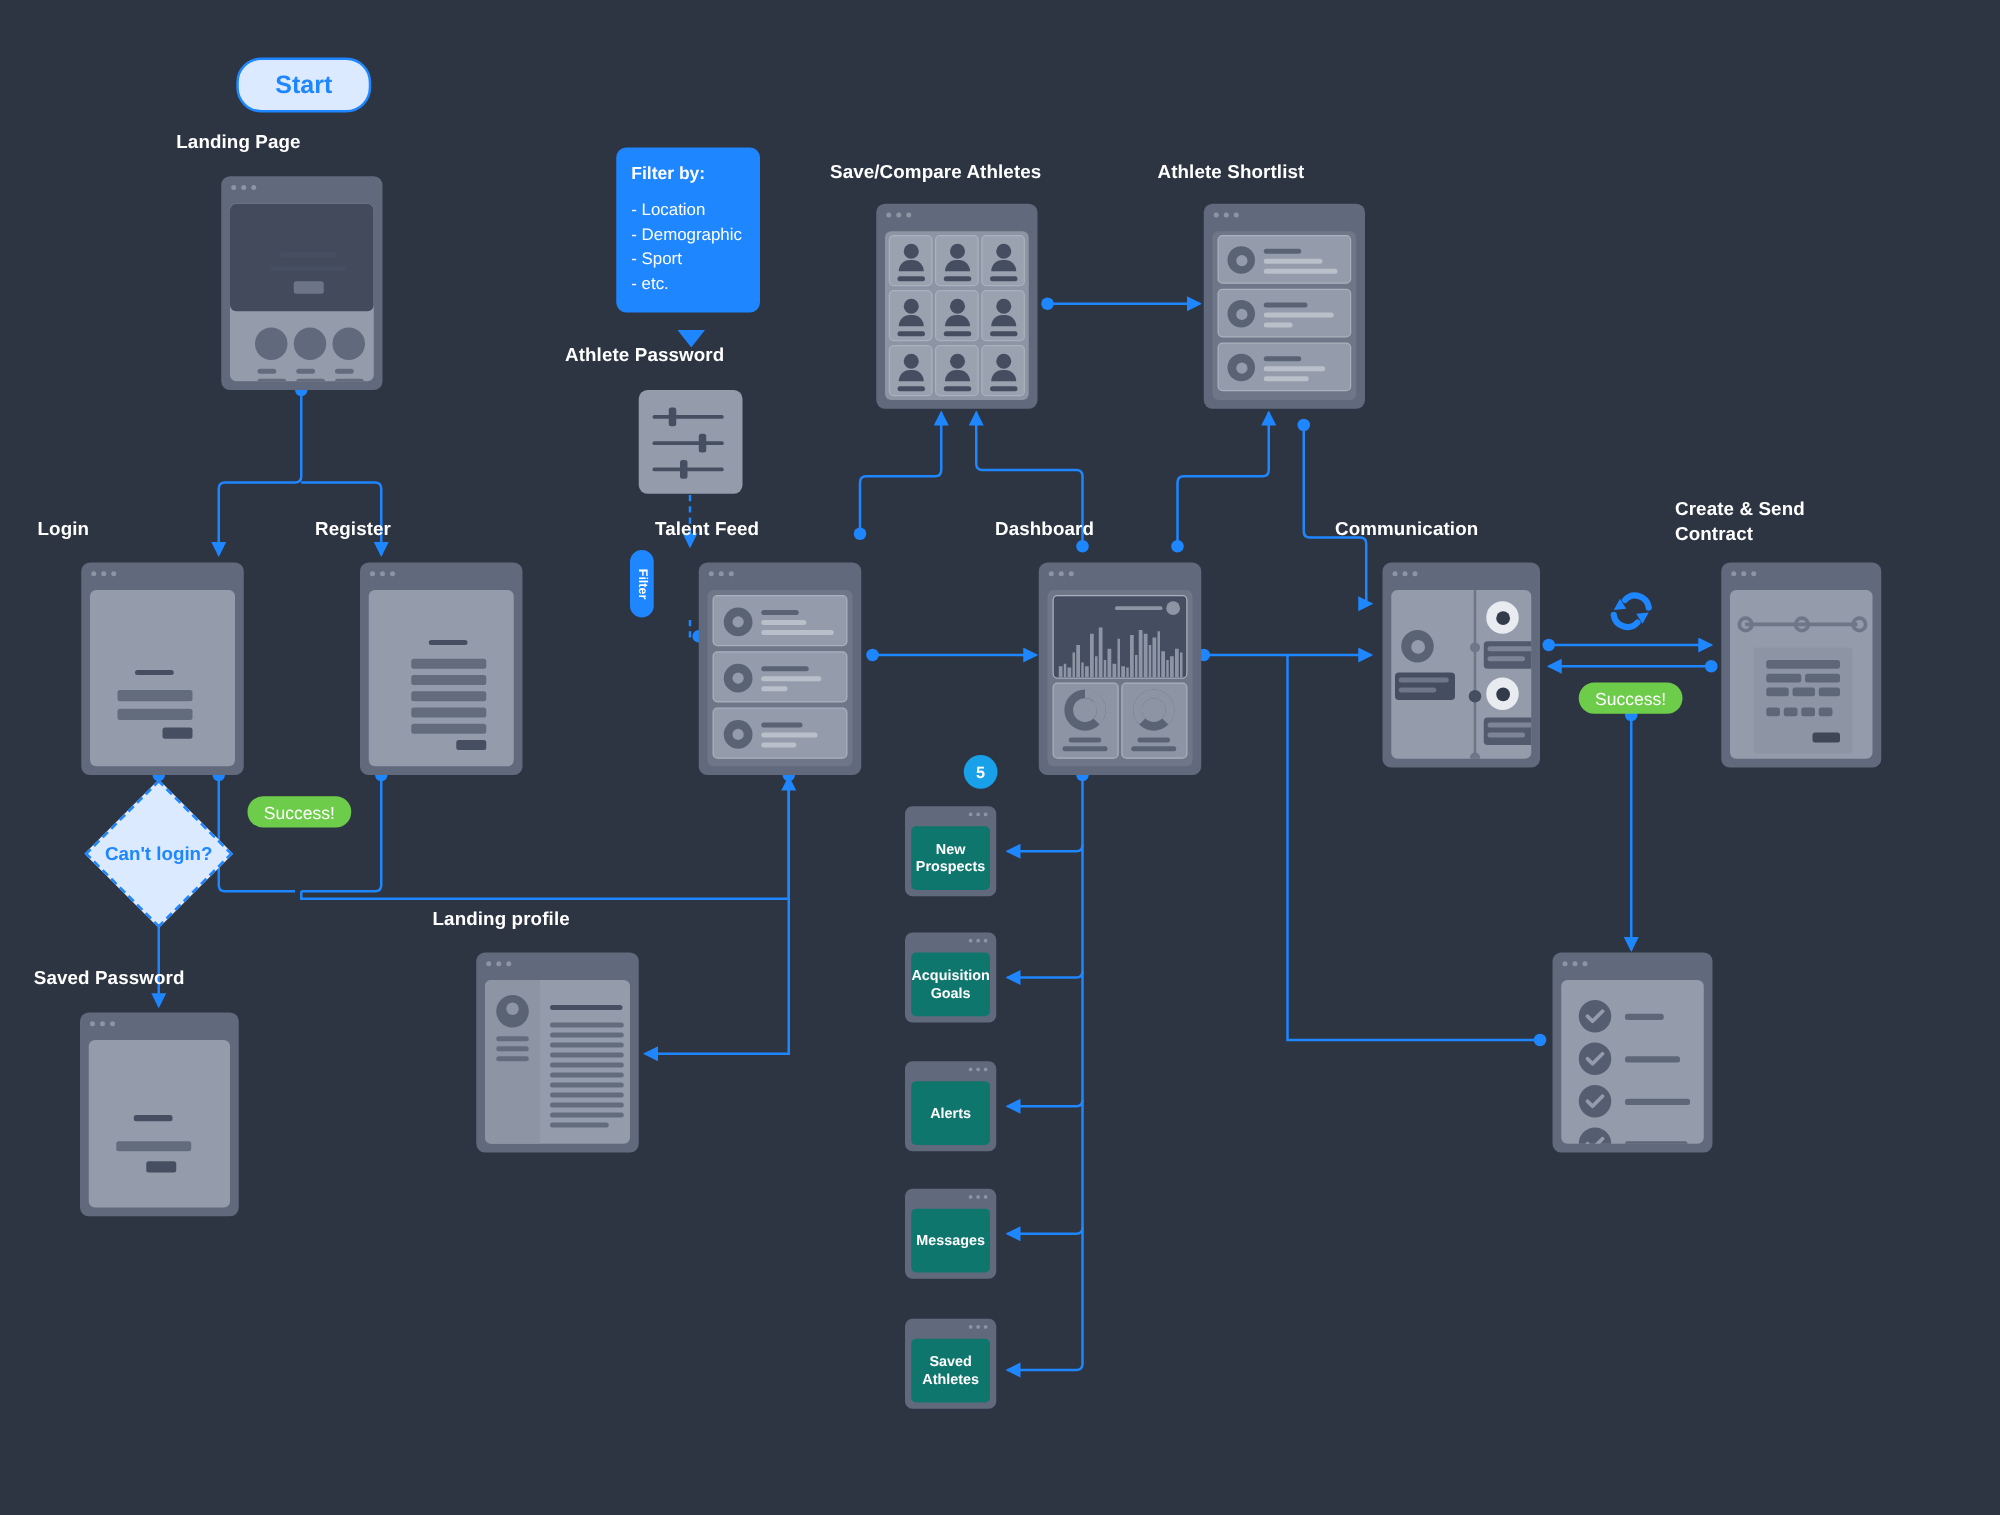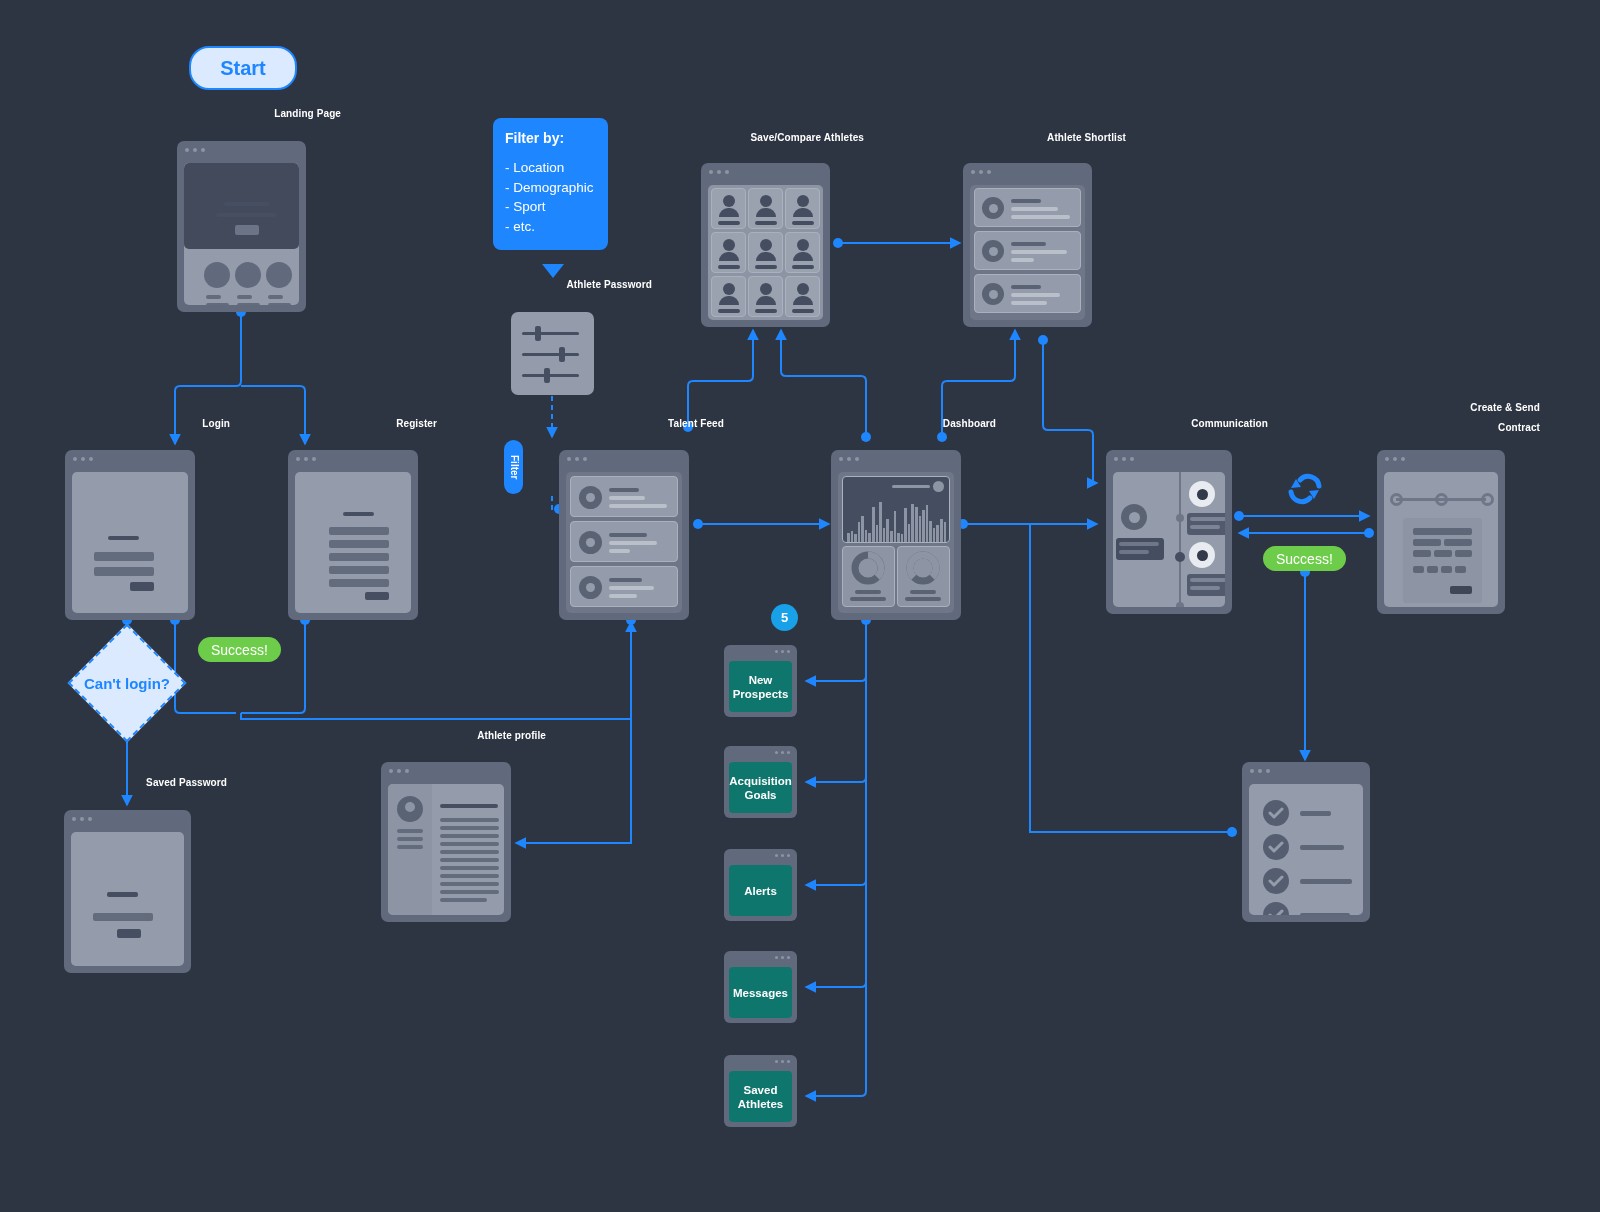--- a/index.html
+++ b/index.html
@@ -1,21 +1,21 @@
 <!DOCTYPE html>
 <html><head>
 <meta charset="utf-8">
 <style>
   html,body{margin:0;padding:0;background:#2e3542;}
   body{width:1600px;height:1212px;overflow:hidden;font-family:"Liberation Sans",sans-serif;}
   #stage{position:relative;width:1600px;height:1212px;background:#2e3542;text-decoration:underline;}
 
   
   .abs{position:absolute;}
-  .lbl{position:absolute;color:#ffffff;font-weight:bold;font-size:10px;text-align:right;line-height:20px;letter-spacing:.1px;}
+  .lbl{position:absolute;color:#ffffff;font-weight:bold;font-size:15px;text-align:left;line-height:20px;letter-spacing:.1px;}
 
   
   .start-pill{position:absolute;left:189px;top:46px;width:104px;height:40px;border-radius:20px;
     background:#dbeafe;border:2px solid #1e86ff;display:flex;align-items:center;justify-content:center;
     color:#1e86ff;font-weight:bold;font-size:20px;}
 
   
   .win{position:absolute;background:#616a7c;border-radius:7px;box-sizing:border-box;overflow:hidden;}
   .win .bar{height:18px;position:relative;}
   .win .dots{position:absolute;left:8px;top:7px;display:flex;gap:4px;}
@@ -215,21 +215,21 @@
         </div>
       </div>
     <div class="body">
       <div class="ln-d" style="left:36px;top:64px;width:31px;height:4px;"></div>
       <div class="ln" style="left:22px;top:80px;width:60px;height:9px;"></div>
       <div class="ln" style="left:22px;top:95px;width:60px;height:9px;"></div>
       <div class="ln-d" style="left:58px;top:110px;width:24px;height:9px;"></div>
     </div>
   </div>
 
-  <div class="lbl" style="left:237px;top:414px;width:200px;">Register</div>
+  <div class="lbl" style="left:252px;top:414px;width:200px;">Register</div>
   <div class="win" style="left:288px;top:450px;width:130px;height:170px;">
     <div class="bar">
         <div class="dots">
           <i></i>
           <i></i>
           <i></i>
         </div>
       </div>
     <div class="body">
       <div class="ln-d" style="left:48px;top:40px;width:31px;height:4px;"></div>
@@ -292,21 +292,21 @@
       <div style="position:absolute;left:4px;top:94px;width:108px;height:41px;background:#949cab;border:1.5px solid #aab1be;border-radius:4px;box-sizing:border-box;">
         <div class="circ" style="left:8px;top:9px;width:23px;height:23px;background:#5a6374;"></div>
         <div class="circ" style="left:15px;top:16px;width:9px;height:9px;background:#949cab;"></div>
         <div class="ln" style="left:38px;top:11px;width:33px;height:4px;background:#5a6374;"></div>
         <div class="ln" style="left:38px;top:19px;width:45px;height:4px;background:#b9c0ca;"></div>
         <div class="ln" style="left:38px;top:27px;width:28px;height:4px;background:#b9c0ca;"></div>
       </div>
     </div>
   </div>
 
-  <div class="lbl" style="left:346px;top:726px;width:200px;">Athlete profile</div>
+  <div class="lbl" style="left:346px;top:726px;width:200px;">Landing profile</div>
   <div class="win" style="left:381px;top:762px;width:130px;height:160px;">
     <div class="bar">
         <div class="dots">
           <i></i>
           <i></i>
           <i></i>
         </div>
       </div>
     <div class="body">
       <div style="position:absolute;left:0;top:0;width:44px;bottom:0;background:#8d95a4;">

